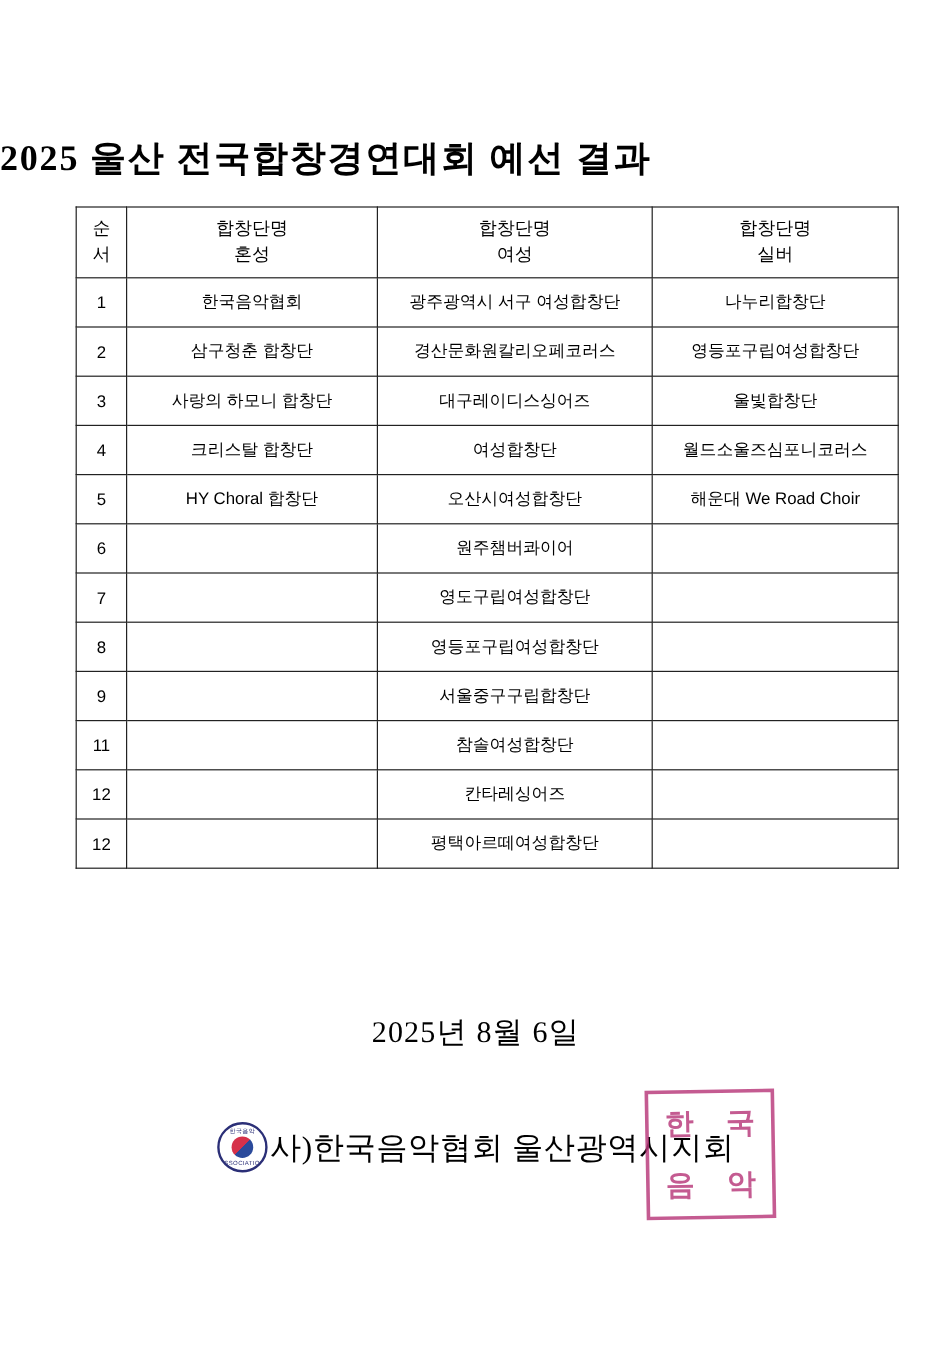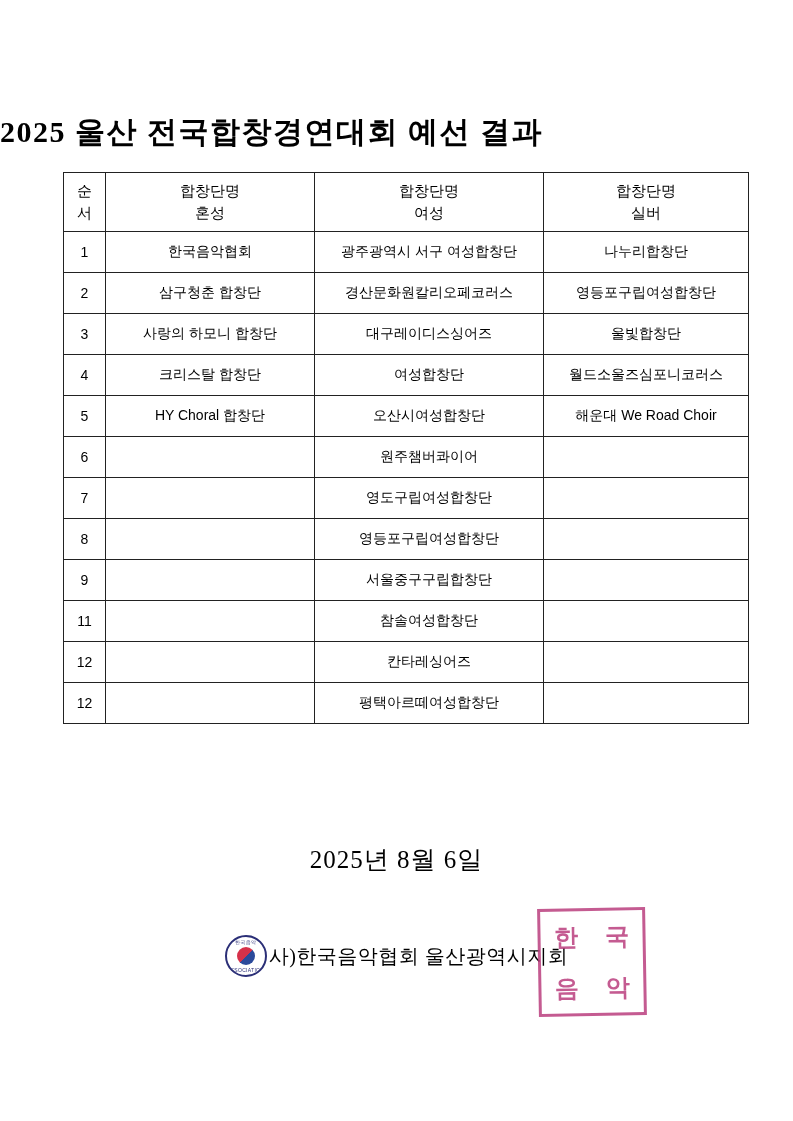--- a/index.html
+++ b/index.html
@@ -122,21 +122,21 @@
     font-size: 5px;
     color: #2b2f77;
     letter-spacing: 0.3px;
     font-family: "Liberation Sans", "DejaVu Sans", sans-serif;
   }
   .org-emblem .ring-text.bottom {
     top: auto;
     bottom: 2px;
   }
   .signature-text {
-    font-size: 20px;
+    font-size: 26px;
     letter-spacing: 0.5px;
     font-family: "Liberation Serif", "DejaVu Serif", serif;
     white-space: nowrap;
   }
   .seal {
     position: absolute;
     top: 908px;
     left: 538px;
     width: 108px;
     height: 108px;

